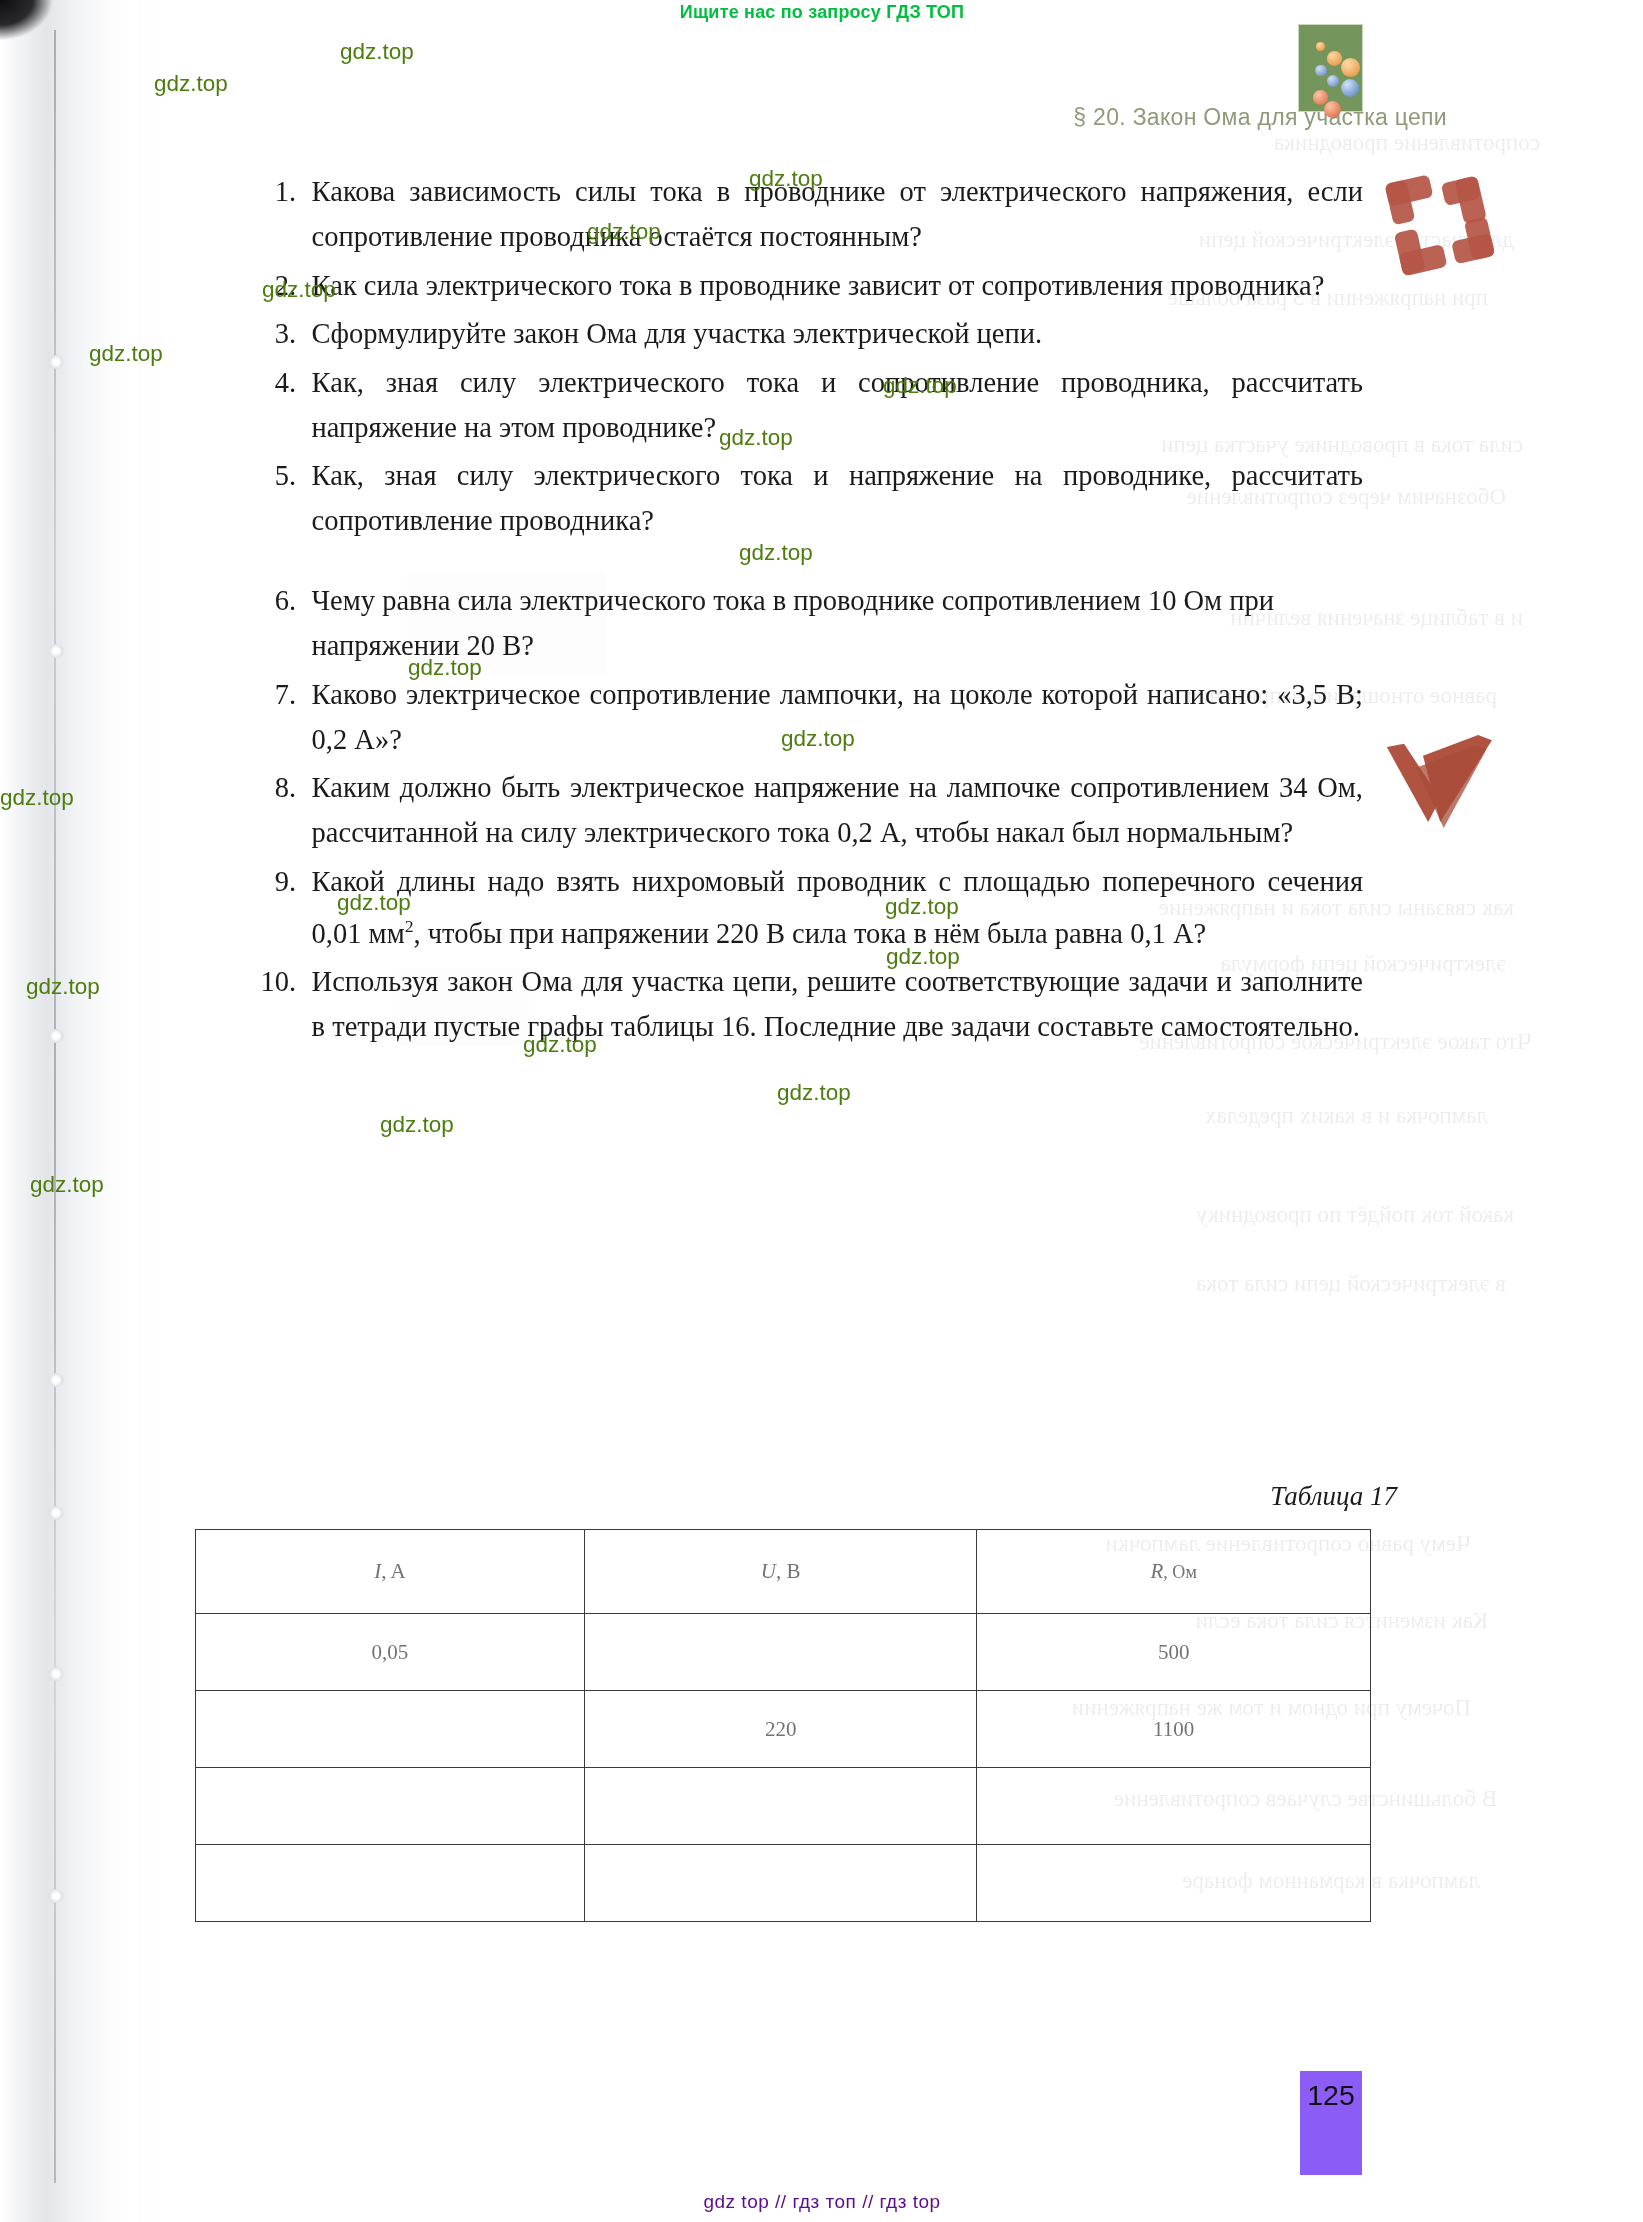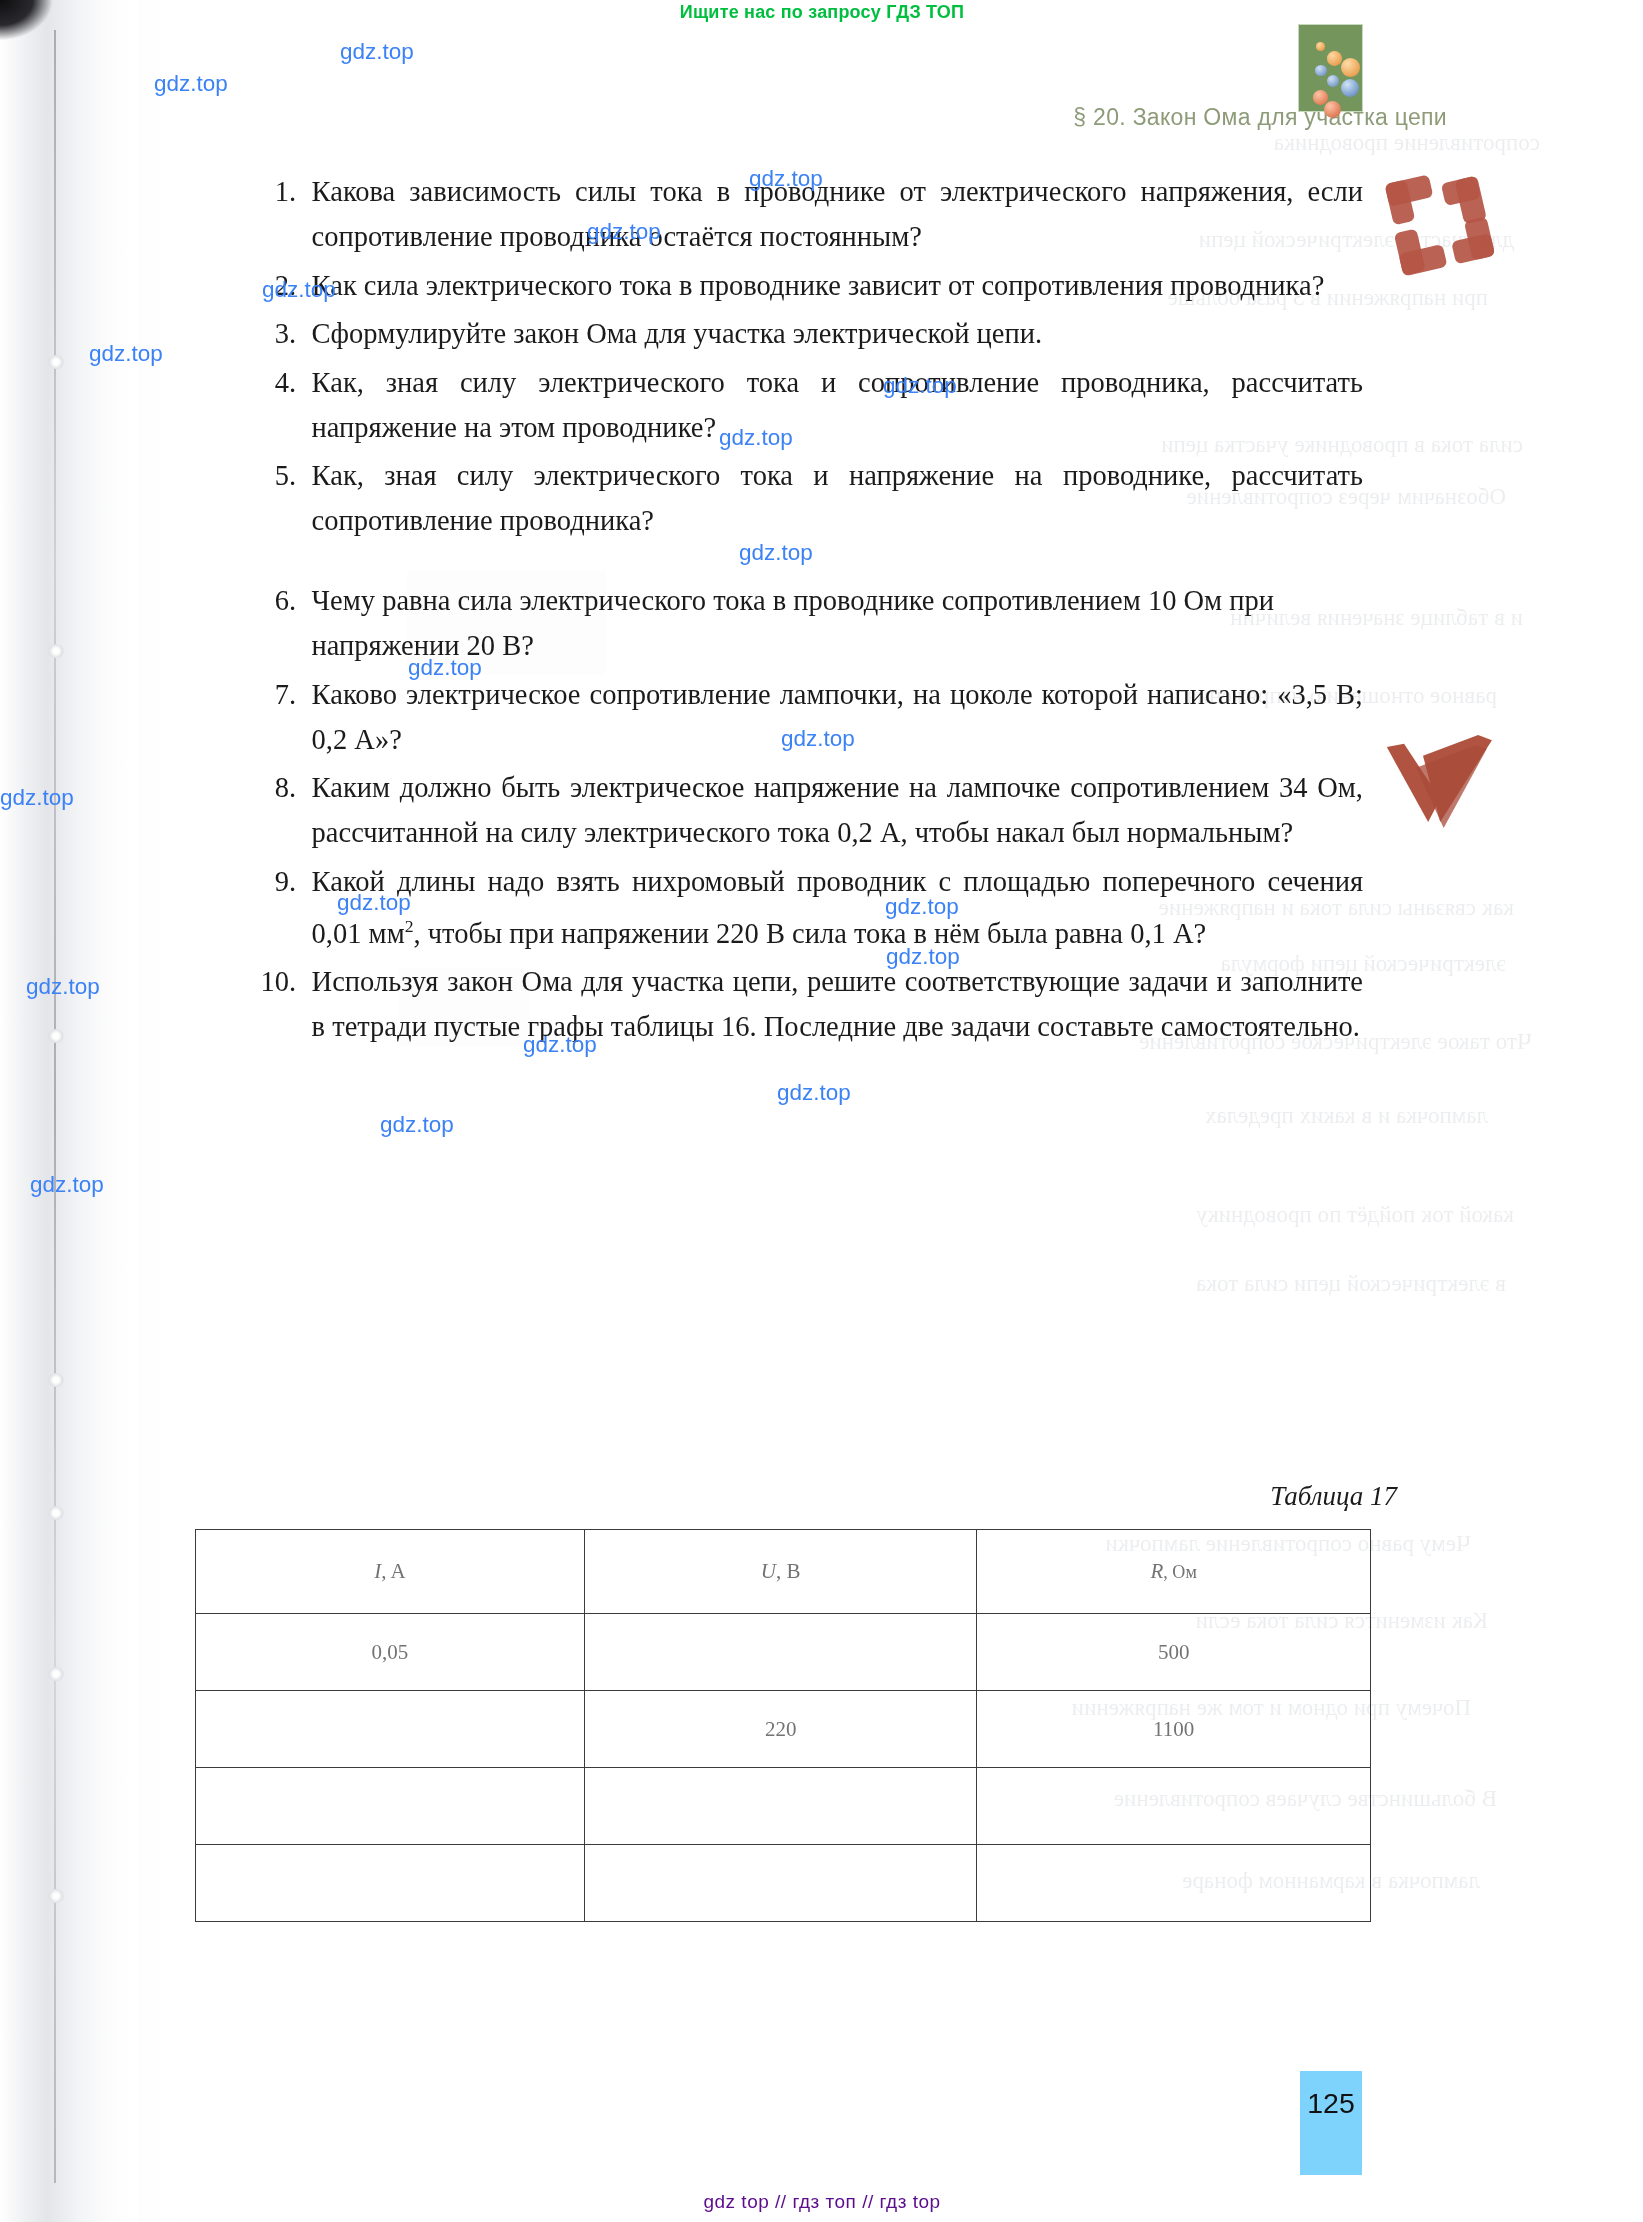--- a/index.html
+++ b/index.html
@@ -217,25 +217,25 @@
   table.tbl col.c2 { width: 33.4%; }
   table.tbl col.c3 { width: 33.5%; }
 
   
   .page-tab {
     position: absolute;
     left: 1300px;
     top: 2071px;
     width: 62px;
     height: 104px;
-    background: #7dd3fc;
+    background: #8b5cf6;
     display: flex;
     align-items: flex-start;
     justify-content: center;
-    padding-top: 16px;
+    padding-top: 8px;
     box-sizing: border-box;
   }
   .page-tab span {
     font-family: "Liberation Sans", sans-serif;
     font-size: 28.5px;
     color: #111112;
   }
 
   
   .footer-strip {
@@ -247,21 +247,21 @@
     color: #5b0d8c;
     letter-spacing: 0.5px;
     margin-top: 12px;
   }
 
   
   .wm {
     position: absolute;
     font-family: "Liberation Sans", sans-serif;
     font-size: 22.5px;
-    color: #3b82f6;
+    color: #4d7c0f;
     white-space: nowrap;
     pointer-events: none;
   }
 </style>
 </head>
 <body>
 
 <div id="page">
 
   <div class="paper-surface"></div>

